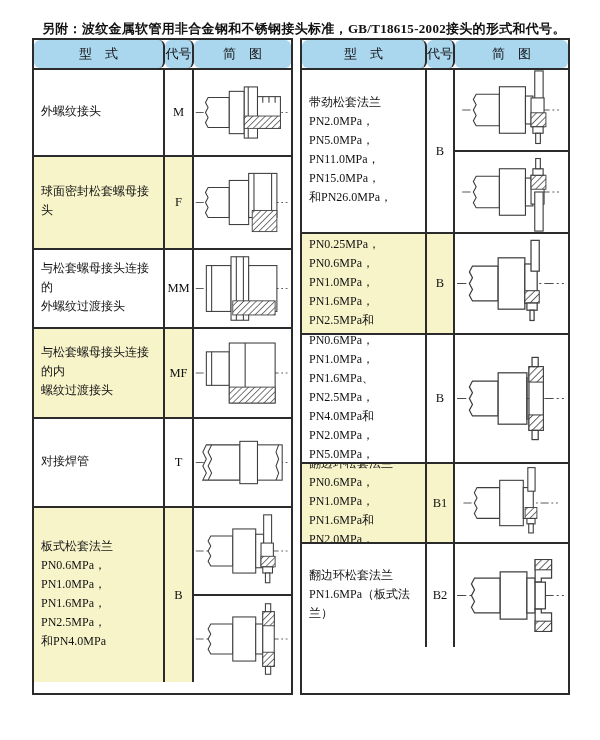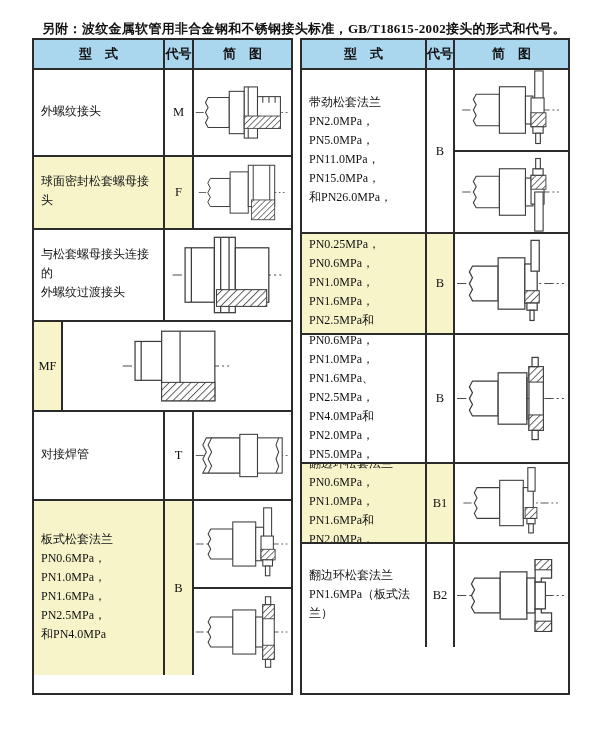--- a/index.html
+++ b/index.html
@@ -29,21 +29,21 @@
   .row:last-child{border-bottom:none;}
   .cell{box-sizing:border-box;border-right:2px solid var(--border-color);overflow:hidden;}
   .cell:last-child{border-right:none;}
   .tbl-left  .c1{width:131px;}
   .tbl-left  .c2{width:29px;}
   .tbl-right .c1{width:125px;}
   .tbl-right .c2{width:28px;}
   .c3{flex:1;}
   .hdr{
     background:var(--header-bg);display:flex;align-items:center;justify-content:center;
-    font-size:13px;font-weight:bold;
+    font-size:13px;font-weight:normal;border-radius:6px;
   }
   .type{
     display:flex;align-items:center;font-size:12px;line-height:19px;
     padding:0 3px 3px 7px;white-space:pre-line;
   }
   .code{display:flex;align-items:center;justify-content:center;font-size:12.5px;}
   .alt{background:var(--alt-bg);}
   .diag{display:flex;flex-direction:column;background:#fff;}
   .half{flex:1 1 0;min-height:0;}
   .half + .half{border-top:2px solid var(--border-color);}
@@ -87,54 +87,57 @@
         <line class="op" x1="61.5" y1="14" x2="61.5" y2="72"></line>
         <rect class="ln" x="72" y="25" width="26" height="36"></rect>
         <line class="op" x1="78" y1="25" x2="78" y2="32"></line>
         <line class="op" x1="85" y1="25" x2="85" y2="32"></line>
         <line class="op" x1="92" y1="25" x2="92" y2="32"></line>
         <rect class="ht" x="57" y="47" width="41" height="14"></rect>
       </svg>
     </div>
   </div>
 
-  <div class="row" style="height:73px">
+  <div class="row" style="height:93px">
     <div class="cell c1 type alt">球面密封松套螺母接头</div>
     <div class="cell c2 code alt">F</div>
     <div class="cell c3 diag">
       <svg viewBox="0 0 110 86" preserveAspectRatio="xMidYMid meet">
         <line class="cl" x1="2" y1="43" x2="106" y2="43"></line>
         <path class="ln" d="M40 26 H16 l-3 5.7 3 5.7 -3 5.7 3 5.7 -3 5.7 3 5.5 H40 Z"></path>
         <rect class="ln" x="40" y="18" width="22" height="50"></rect>
         <rect class="ln" x="62" y="10" width="32" height="50"></rect>
         <line class="op" x1="68" y1="10" x2="68" y2="60"></line>
         <line class="op" x1="88" y1="10" x2="88" y2="60"></line>
         <rect class="ht" x="66" y="52" width="28" height="24"></rect>
       </svg>
     </div>
   </div>
 
-  <div class="row" style="height:92px">
+  <div class="row" style="height:79px">
     <div class="cell c1 type">与松套螺母接头连接的
 外螺纹过渡接头</div>
+    <div class="cell c2 code">MM</div>
     <div class="cell c3 diag">
       <svg viewBox="0 0 110 86" preserveAspectRatio="xMidYMid meet">
         <line class="cl" x1="2" y1="43" x2="106" y2="43"></line>
         <rect class="ln" x="14" y="17" width="28" height="52"></rect>
         <line class="op" x1="20" y1="17" x2="20" y2="69"></line>
         <rect class="ln" x="42" y="7" width="20" height="72"></rect>
         <line class="op" x1="48" y1="7" x2="48" y2="79"></line>
         <line class="op" x1="56" y1="7" x2="56" y2="79"></line>
         <rect class="ln" x="62" y="17" width="32" height="52"></rect>
         <rect class="ht" x="44" y="57" width="48" height="16"></rect>
       </svg>
     </div>
   </div>
 
   <div class="row" style="height:90px">
+    <div class="cell c1 type alt">与松套螺母接头连接的内
+螺纹过渡接头</div>
     <div class="cell c2 code alt">MF</div>
     <div class="cell c3 diag">
       <svg viewBox="0 0 110 86" preserveAspectRatio="xMidYMid meet">
         <line class="cl" x1="2" y1="43" x2="106" y2="43"></line>
         <rect class="ln" x="14" y="19" width="26" height="38"></rect>
         <line class="op" x1="20" y1="19" x2="20" y2="57"></line>
         <rect class="ln" x="40" y="9" width="52" height="68"></rect>
         <line class="op" x1="58" y1="9" x2="58" y2="77"></line>
         <rect class="ht" x="40" y="59" width="52" height="18"></rect>
       </svg>

